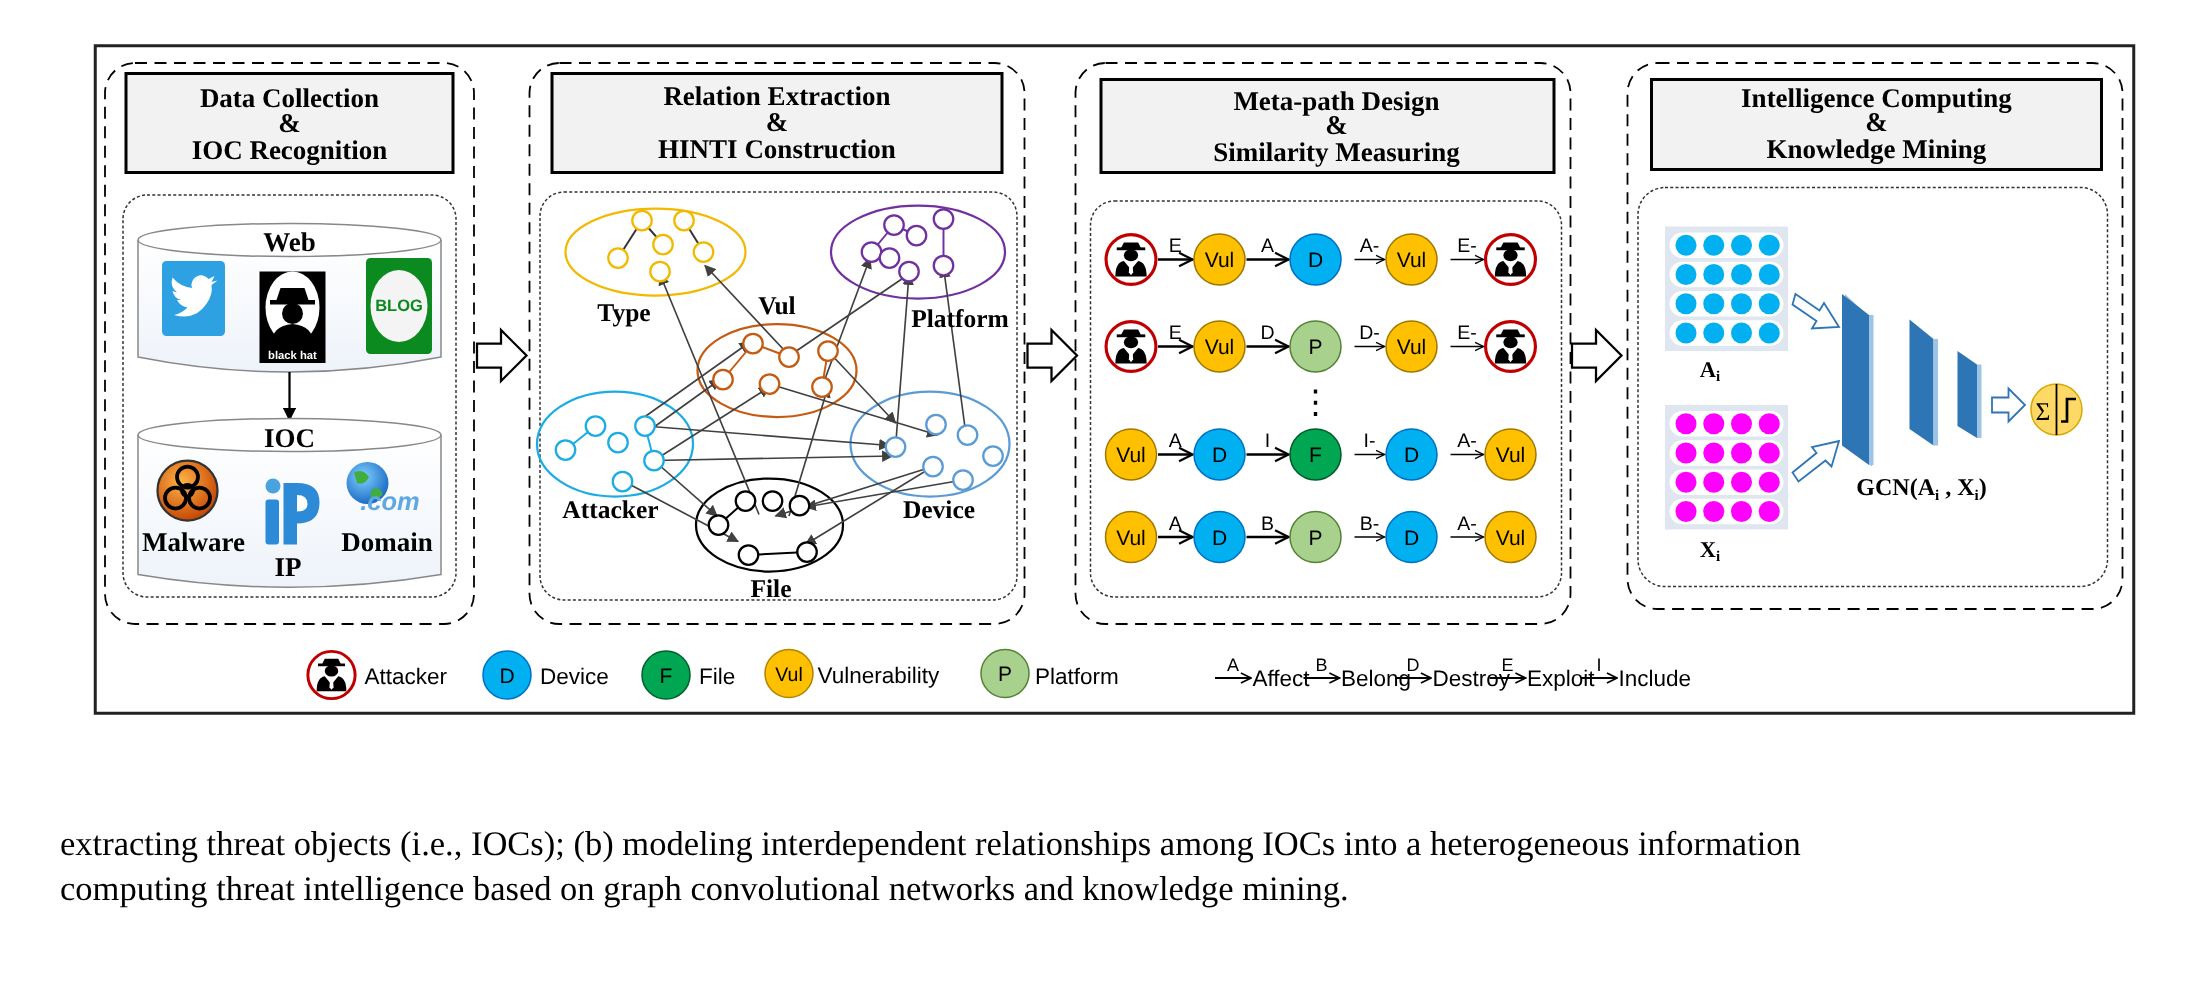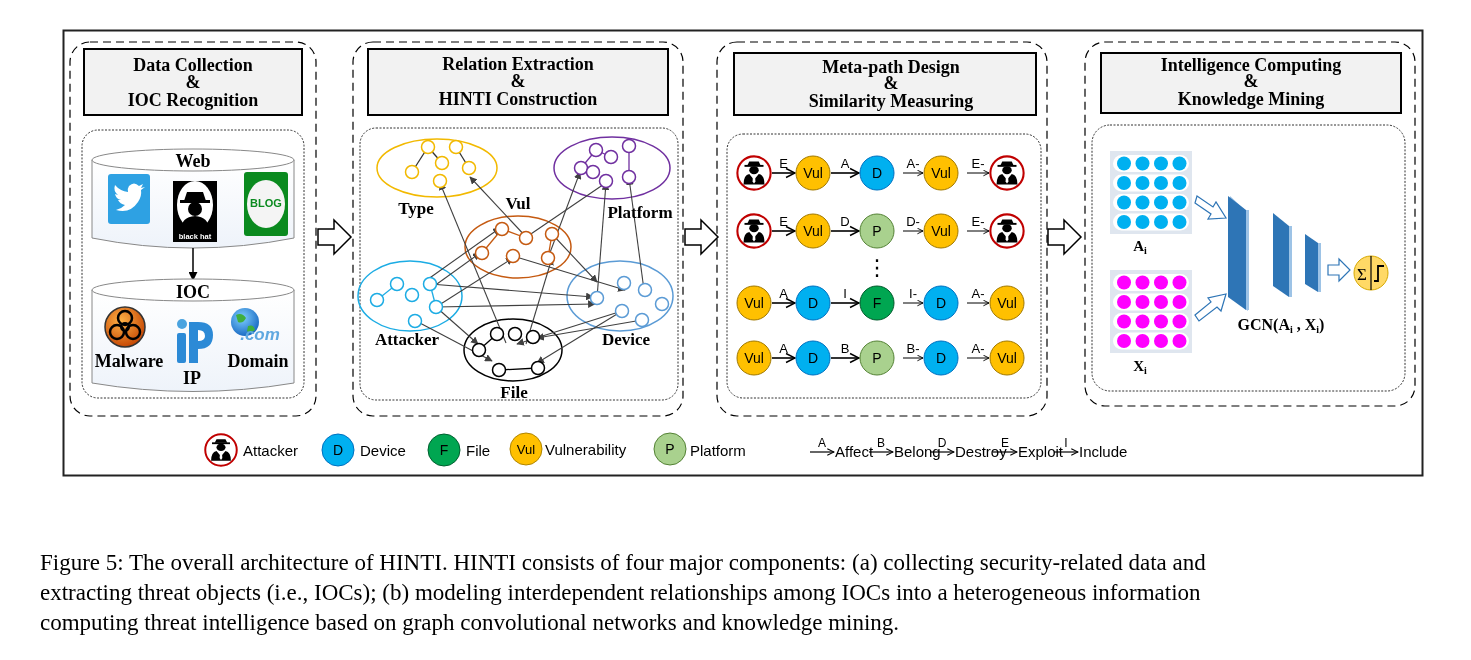--- a/index.html
+++ b/index.html
@@ -442,16 +442,15 @@
         <g>
           <line x1="1054" y1="452" x2="1078" y2="452" stroke="#000" stroke-width="1.2" marker-end="url(#arrOpen)"></line>
           <text x="1066" y="447" text-anchor="middle" font-size="12" class="sans">I</text>
           <text x="1079" y="457" font-size="15" class="sans">Include</text>
         </g>
       </g>
   </g>
 </svg>
 
 <div id="caption">
-  <span class="cl">Figure 5: The overall architecture of HINTI. HINTI consists of four major components: (a) collecting security-related data and</span>
   <span class="cl">extracting threat objects (i.e., IOCs); (b) modeling interdependent relationships among IOCs into a heterogeneous information</span>
   <span class="cl">computing threat intelligence based on graph convolutional networks and knowledge mining.</span>
 </div>
 
 </body></html>

